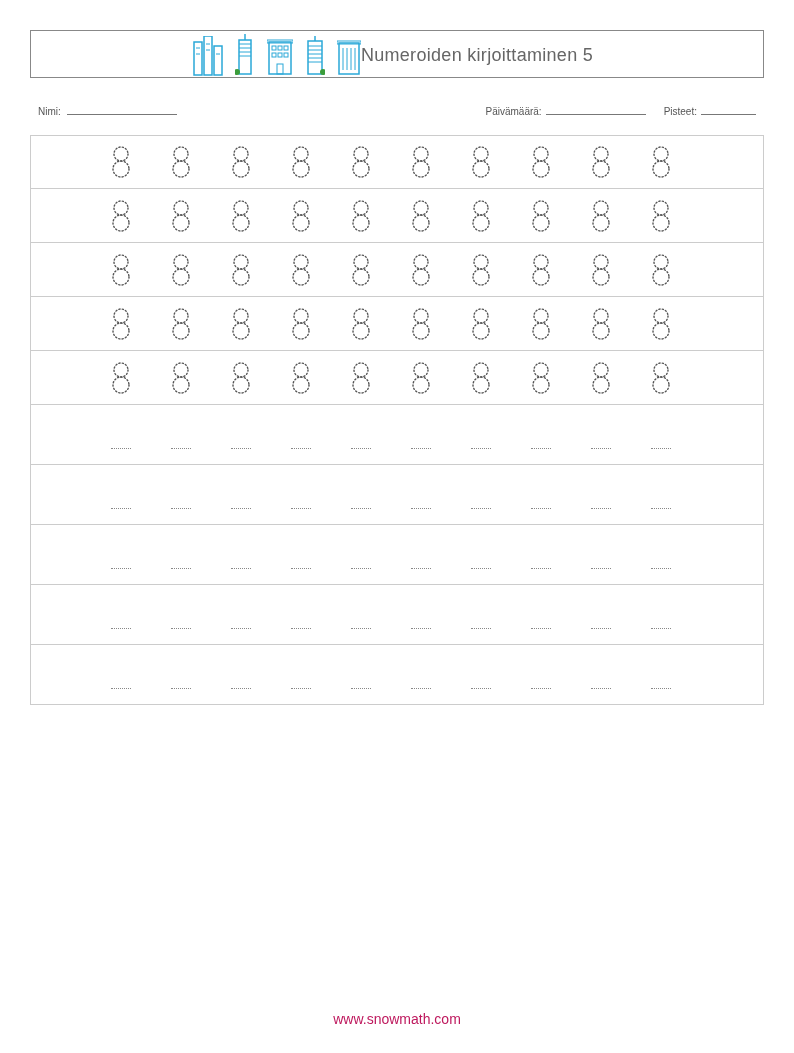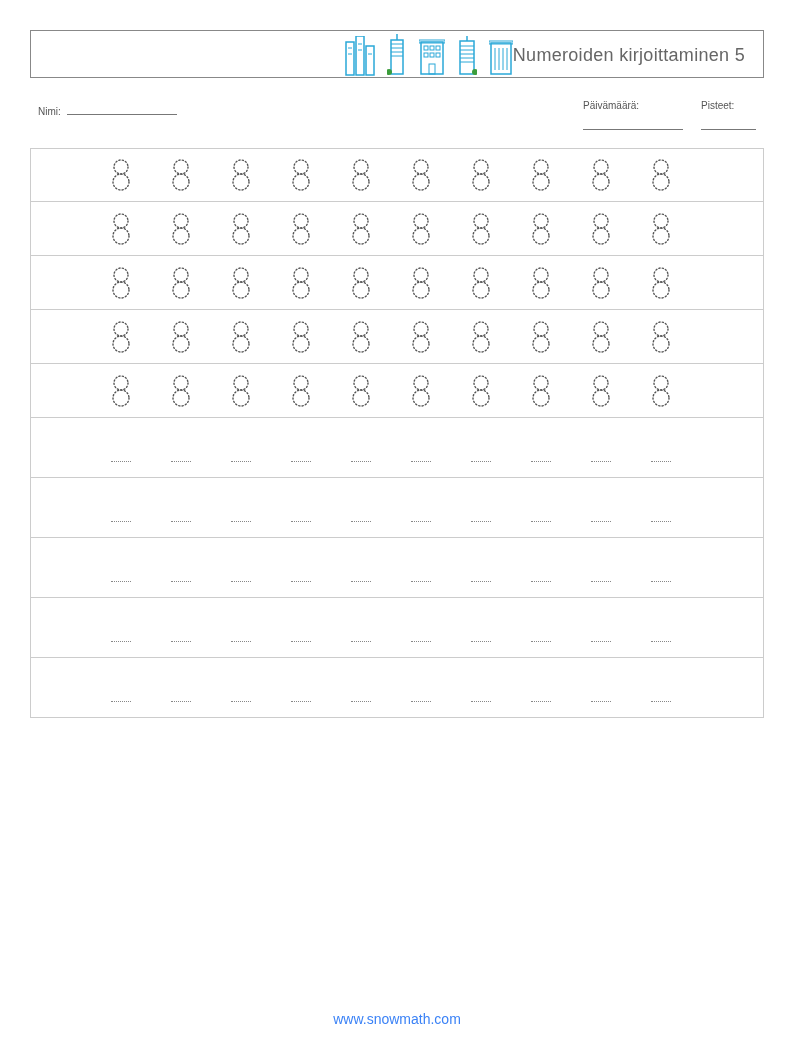--- a/index.html
+++ b/index.html
@@ -14,21 +14,21 @@
   }
   .page {
     padding: 30px 30px 0 30px;
     box-sizing: border-box;
     width: 100%;
   }
   .header-box {
     border: 1px solid #888;
     display: flex;
     align-items: center;
-    justify-content: flex-end;
+    justify-content: center;
     padding: 8px 18px 6px 10px;
     height: 48px;
     box-sizing: border-box;
   }
   .buildings {
     display: flex;
     align-items: flex-end;
     gap: 12px;
     height: 42px;
   }
@@ -49,21 +49,21 @@
     display:flex;
     gap:6px;
     align-items:baseline;
   }
   .blank {
     border-bottom: 1px solid #777;
     display: inline-block;
     height: 14px;
   }
   .meta-right { gap: 18px;}
-  .meta-right .group { display:flex; gap:4px; align-items:baseline;flex-direction:column;}
+  .meta-right .group { display:flex; gap:4px; align-items:baseline;}
   .worksheet {
     margin: 0 0 0 0;
   }
   .trace-row {
     display:flex;
     border: 1px solid #ccc;
     border-top: none;
     height: 54px;
     align-items:center;
     padding-left: 80px;
@@ -89,21 +89,21 @@
     position:absolute;
     left:0; right:0; top:5px;
     border-top: 1.5px dotted #888;
   }
   .footer {
     position:absolute;
     bottom: 26px;
     width: 100%;
     text-align:center;
     font-size: 14px;
-    color:#3b82f6;
+    color:#be185d;
   }
 </style>
 </head>
 <body>
 
 <div class="page">
   <div class="header-box">
     <div class="buildings">
 
       <svg width="30" height="40" viewBox="0 0 30 40">

